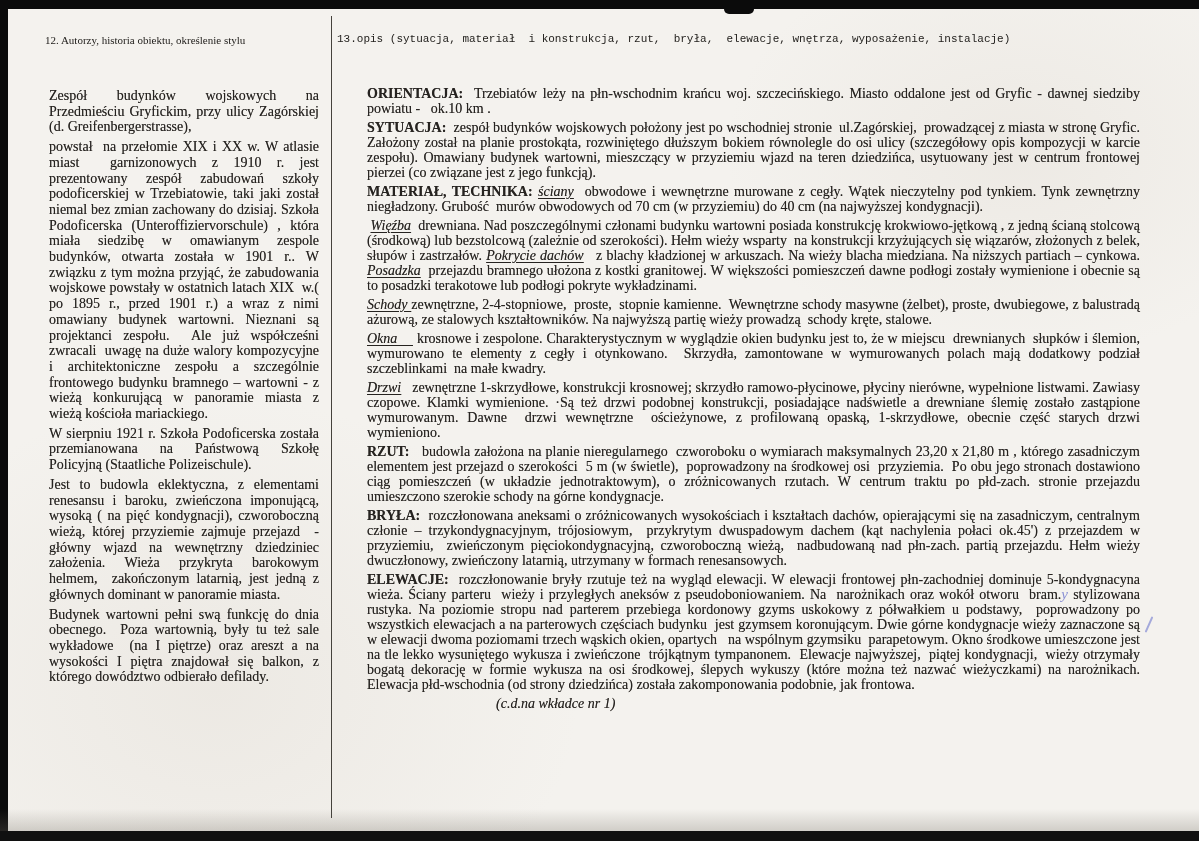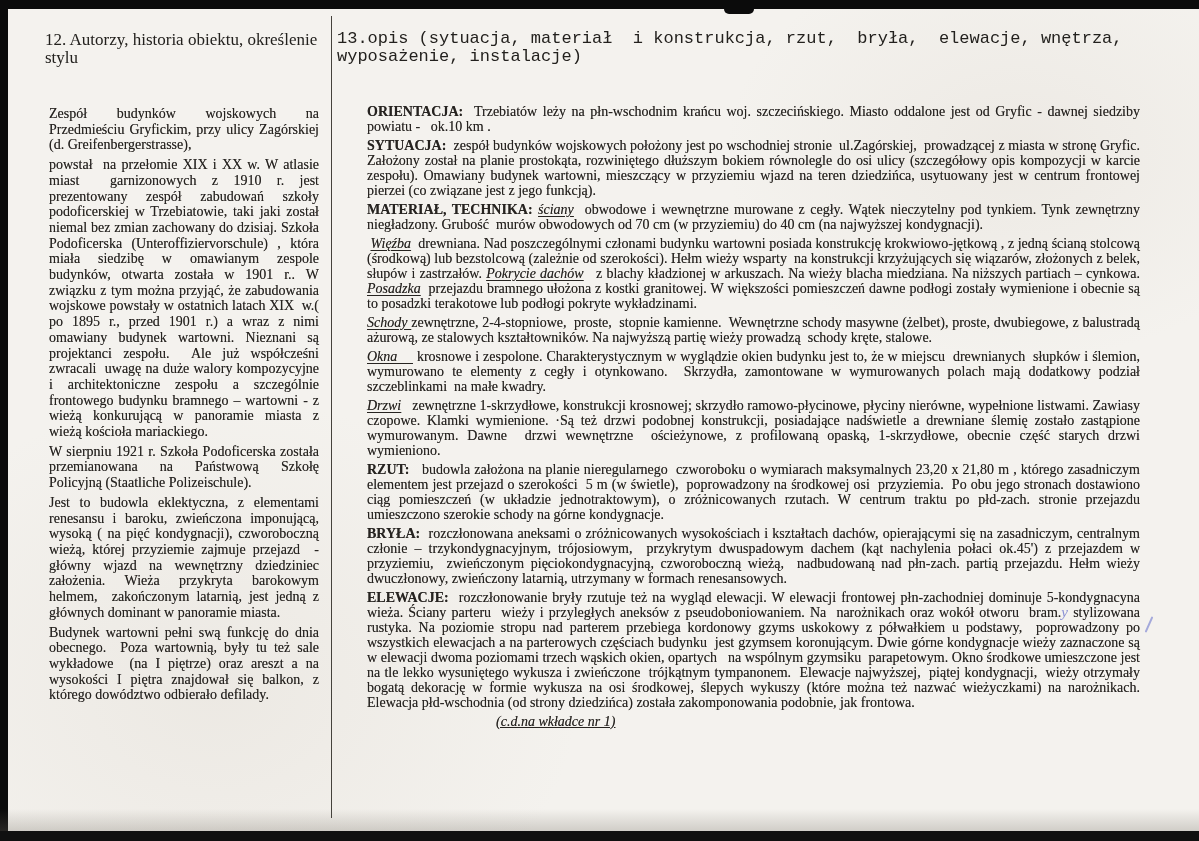--- a/index.html
+++ b/index.html
@@ -20,42 +20,42 @@
       #f4f2ee;
   }
   .edge-top   { position:absolute; top:0; left:0; width:100%; height:9px; background:#0b0b0b; }
   .edge-blob  { position:absolute; top:0; left:724px; width:30px; height:14px; background:#0b0b0b; border-radius:0 0 5px 5px; }
   .edge-left  { position:absolute; top:0; left:0; width:8px; height:100%; background:#0b0b0b; }
   .edge-bottom{ position:absolute; bottom:0; left:0; width:100%; height:10px; background:#101010; }
   .bottom-shade{ position:absolute; left:0; bottom:10px; width:100%; height:22px;
     background:linear-gradient(to bottom, rgba(115,110,100,0), rgba(115,110,100,0.28)); }
   .divider { position:absolute; left:331px; top:16px; width:1px; height:802px; background:#45423c; }
 
-  .hdr { font-size:17px; line-height:18px; color:#23211e; white-space:pre-wrap; }
+  .hdr { font-size:11px; line-height:18px; color:#23211e; white-space:pre-wrap; }
 
   .col-left  { position:absolute; left:45px;  top:31px; width:278px; }
   .col-left  .body { margin-top:39px; }
   .col-right { position:absolute; left:363px; top:30px; width:781px; }
   .col-right .hdr { margin-left:-26px;font-family:Liberation Mono, monospace; }
   .col-right .body { margin-top:38px; }
 
   p {
     margin:4px;
     font-size:14px;
     line-height:15.7px;
     text-align:justify;
     white-space:pre-wrap;
     color:#262320;
     text-shadow:0 0 0.3px rgba(38,35,32,0.55);
   }
   .col-right p { line-height:15px; }
 
   .b  { font-weight:bold; }
   .u  { text-decoration:underline; text-underline-offset:2px;font-style:italic; }
-  .i  { font-style:italic;text-decoration:underline; }
+  .i  { font-style:italic; }
   .hw { font-style:italic; font-size:15px; text-shadow:none; }
 
   .fnote { text-align:left; padding-left:129px; }
 
   .stray-mark {
     position:absolute; left:1148px; top:616px;
     width:2px; height:17px;
     transform:rotate(24deg);
     border-radius:2px;
     opacity:0.75;

